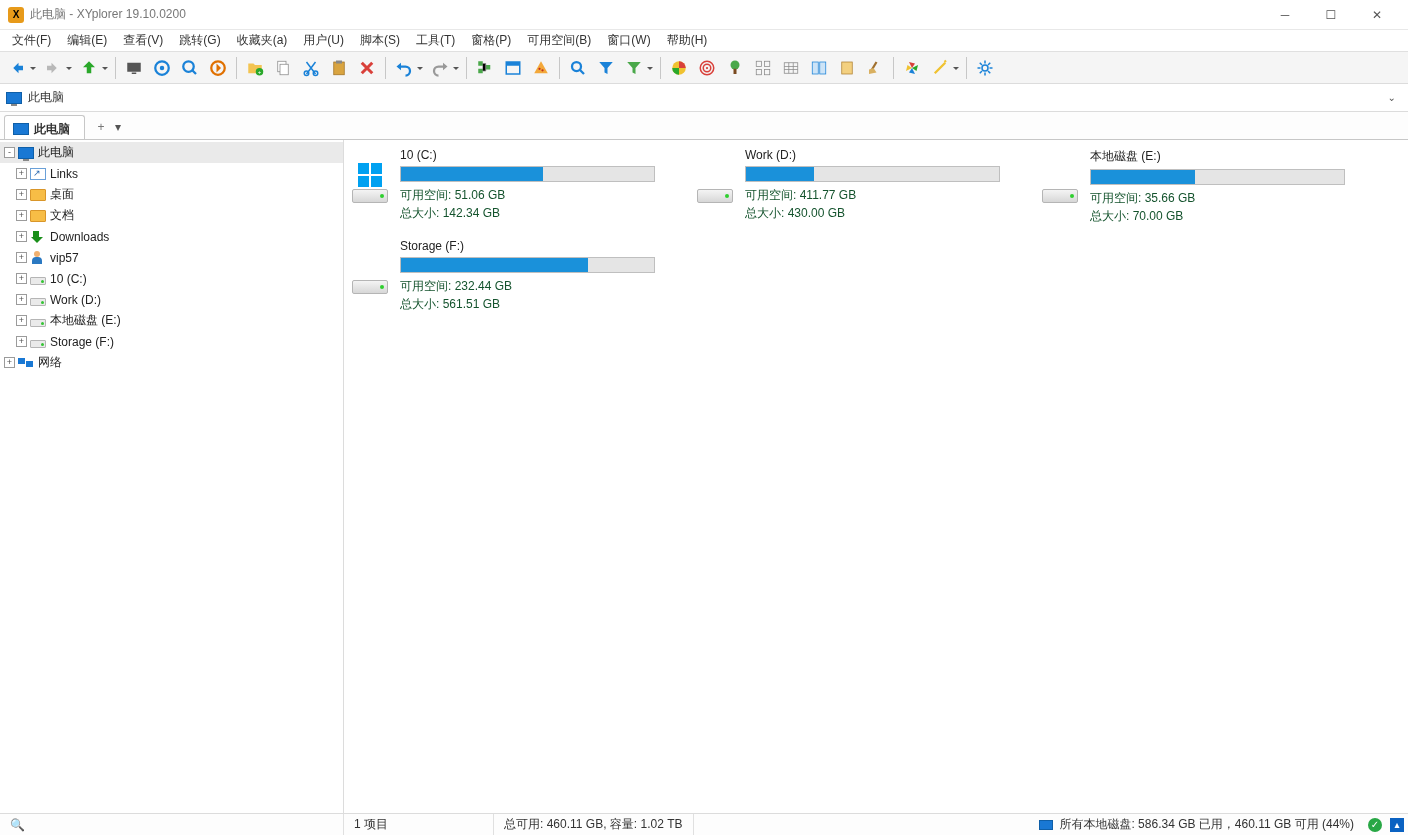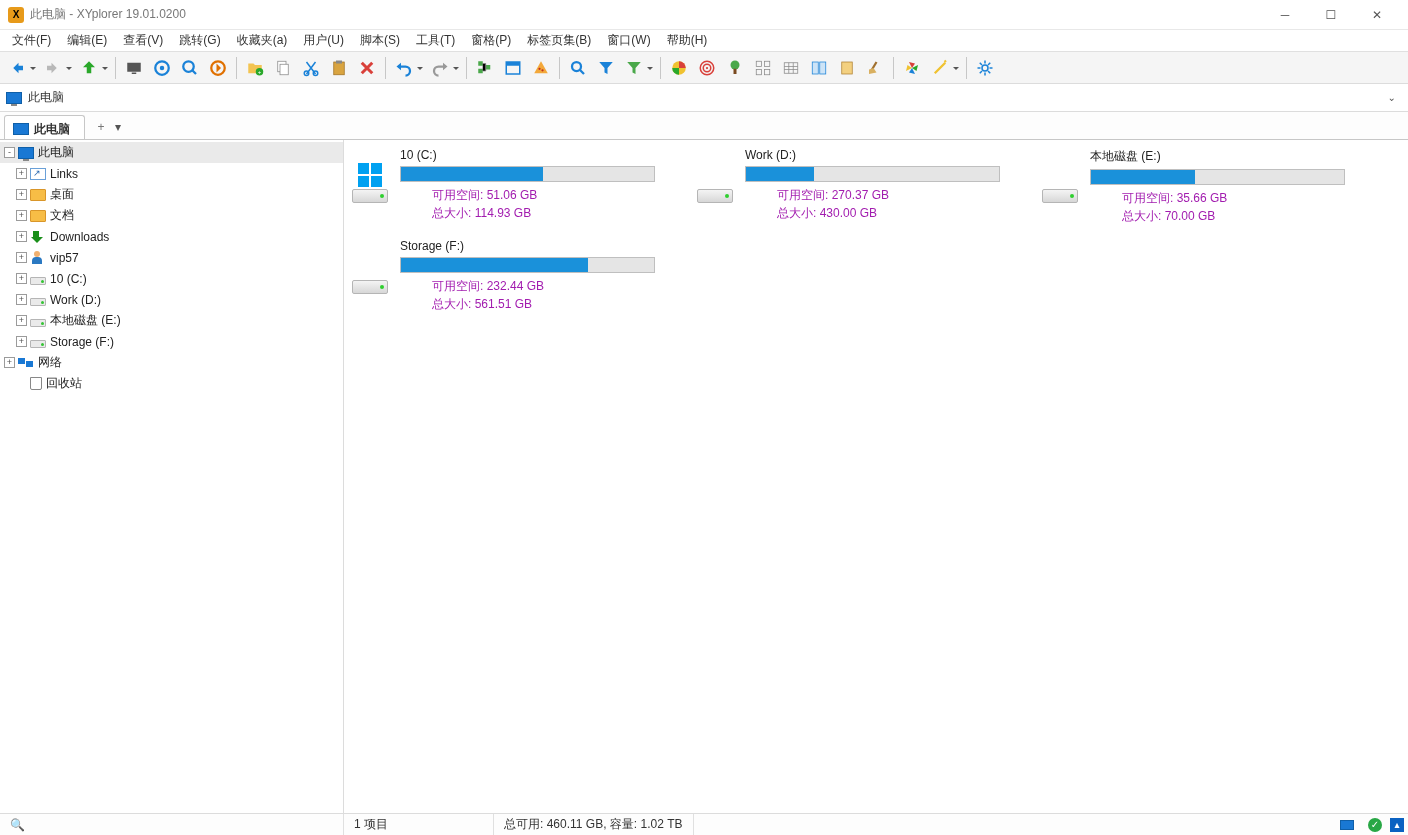--- a/index.html
+++ b/index.html
@@ -70,54 +70,54 @@
 .drive-tile { width: 305px; display:flex; gap:10px; }
 .drive-tile .dico { width:40px; height:55px; display:flex; flex-direction:column; align-items:center; justify-content:flex-end; gap:2px;}
 .dico .winlogo { width:24px; height:24px; display:grid; grid-template-columns:1fr 1fr; grid-template-rows:1fr 1fr; gap:2px;}
 .dico .winlogo span{background:#00a1f1;}
 .dico .diskshape { width:36px; height:14px; background:linear-gradient(#f4f4f4,#d7d7d7); border:1px solid #b5b5b5; border-radius:2px; position:relative;}
 .dico .diskshape::after{content:"";position:absolute;right:3px;top:4px;width:4px;height:4px;border-radius:50%;background:#2fcf2f;}
 .drive-tile .dinfo { flex:1; }
 .drive-tile .dname { font-size:12px; color:#222; margin-bottom:4px; }
 .drive-tile .bar { width:100%; height:16px; border:1px solid #bfbfbf; background:#e5e5e5; position:relative; margin-bottom:4px;}
 .drive-tile .bar .fill { height:100%; background:#1a91da; }
-.drive-tile .dline { font-size:12px; color:#a21caf; line-height:18px;margin-left:32px;}
+.drive-tile .dline { font-size:12px; color:#14532d; line-height:18px;}
 
 
 .statusbar { height:22px; border-top:1px solid #dcdcdc; display:flex; align-items:center; font-size:12px; color:#333; background:#fdfdfd;}
 .statusbar .cell { padding:0 10px; height:100%; display:flex; align-items:center; border-right:1px solid #e0e0e0;}
 .statusbar .sicon { width:16px; height:16px; display:flex;align-items:center;justify-content:center;}
 .statusbar .screen-s { width:14px; height:10px; background:#1978d4; border:1px solid #0f5fa8;}
 .statusbar .ok { width:14px; height:14px; background:#28a745; border-radius:50%; color:#fff; font-size:10px; display:flex;align-items:center;justify-content:center;}
 .statusbar .up { width:14px; height:14px; background:#0b62c2; color:#fff; font-size:10px; display:flex;align-items:center;justify-content:center;}
 </style>
 </head>
 <body>
 
 <div class="titlebar">
   <div class="app-icon">X</div>
-  <div class="title">此电脑 - XYplorer 19.01.0200</div>
+  <div class="title">此电脑 - XYplorer 19.10.0200</div>
   <div class="win-controls">
     <div class="win-btn">─</div>
     <div class="win-btn">☐</div>
     <div class="win-btn">✕</div>
   </div>
 </div>
 
 <div class="menubar" id="menubar">
     <div class="menu-item">文件(F)</div>
     <div class="menu-item">编辑(E)</div>
     <div class="menu-item">查看(V)</div>
     <div class="menu-item">跳转(G)</div>
     <div class="menu-item">收藏夹(a)</div>
     <div class="menu-item">用户(U)</div>
     <div class="menu-item">脚本(S)</div>
     <div class="menu-item">工具(T)</div>
     <div class="menu-item">窗格(P)</div>
-    <div class="menu-item">标签页集(B)</div>
+    <div class="menu-item">可用空间(B)</div>
     <div class="menu-item">窗口(W)</div>
     <div class="menu-item">帮助(H)</div>
   </div>
 
 <div class="toolbar" id="toolbar">
     <div class="tbtn drop">
       <svg class="ic" viewBox="0 0 24 24">
         <path fill="#1a82d8" d="M14 5l-7 7 7 7v-4h6v-6h-6z"></path>
       </svg>
     </div>
@@ -380,58 +380,53 @@
       </div>
       <div class="tree-item indent">
         <span class="expander">+</span>
         <span class="ico drive"></span>
         <span>Storage (F:)</span>
       </div>
       <div class="tree-item">
         <span class="expander">+</span>
         <span class="ico network"></span>
         <span>网络</span>
-      </div>
-      <div class="tree-item indent">
-        <span style="width:14px;display:inline-block"></span>
-        <span class="ico recycle"></span>
-        <span>回收站</span>
       </div>
     </div>
   <div class="content">
     <div class="drive-grid" id="drives">
         <div class="drive-tile">
           <div class="dico">
             <div class="winlogo">
               <span></span>
               <span></span>
               <span></span>
               <span></span>
             </div>
             <div class="diskshape"></div>
           </div>
           <div class="dinfo">
             <div class="dname">10 (C:)</div>
             <div class="bar">
               <div class="fill" style="width:56%"></div>
             </div>
             <div class="dline">可用空间: 51.06 GB</div>
-            <div class="dline">总大小: 114.93 GB</div>
+            <div class="dline">总大小: 142.34 GB</div>
           </div>
         </div>
         <div class="drive-tile">
           <div class="dico">
             <div class="diskshape"></div>
           </div>
           <div class="dinfo">
             <div class="dname">Work (D:)</div>
             <div class="bar">
               <div class="fill" style="width:27%"></div>
             </div>
-            <div class="dline">可用空间: 270.37 GB</div>
+            <div class="dline">可用空间: 411.77 GB</div>
             <div class="dline">总大小: 430.00 GB</div>
           </div>
         </div>
         <div class="drive-tile">
           <div class="dico">
             <div class="diskshape"></div>
           </div>
           <div class="dinfo">
             <div class="dname">本地磁盘 (E:)</div>
             <div class="bar">
@@ -459,20 +454,21 @@
 </div>
 
 <div class="statusbar">
   <div class="cell" style="width:344px; justify-content:flex-start;">
     <span class="sicon">🔍</span>
   </div>
   <div class="cell" style="width:150px;">1 项目</div>
   <div class="cell" style="flex:0 0 auto; min-width:200px;">总可用: 460.11 GB, 容量: 1.02 TB</div>
   <div class="cell" style="margin-left:auto; border-right:none; gap:6px;">
     <span class="screen-s"></span>
+    <span>所有本地磁盘: 586.34 GB 已用，460.11 GB 可用 (44%)</span>
   </div>
   <div class="cell" style="border-right:none; padding:0 4px;">
       <span class="ok">✓</span>
     </div>
   <div class="cell" style="border-right:none; padding:0 4px;">
       <span class="up">▴</span>
     </div>
 </div>
 
 </body></html>

